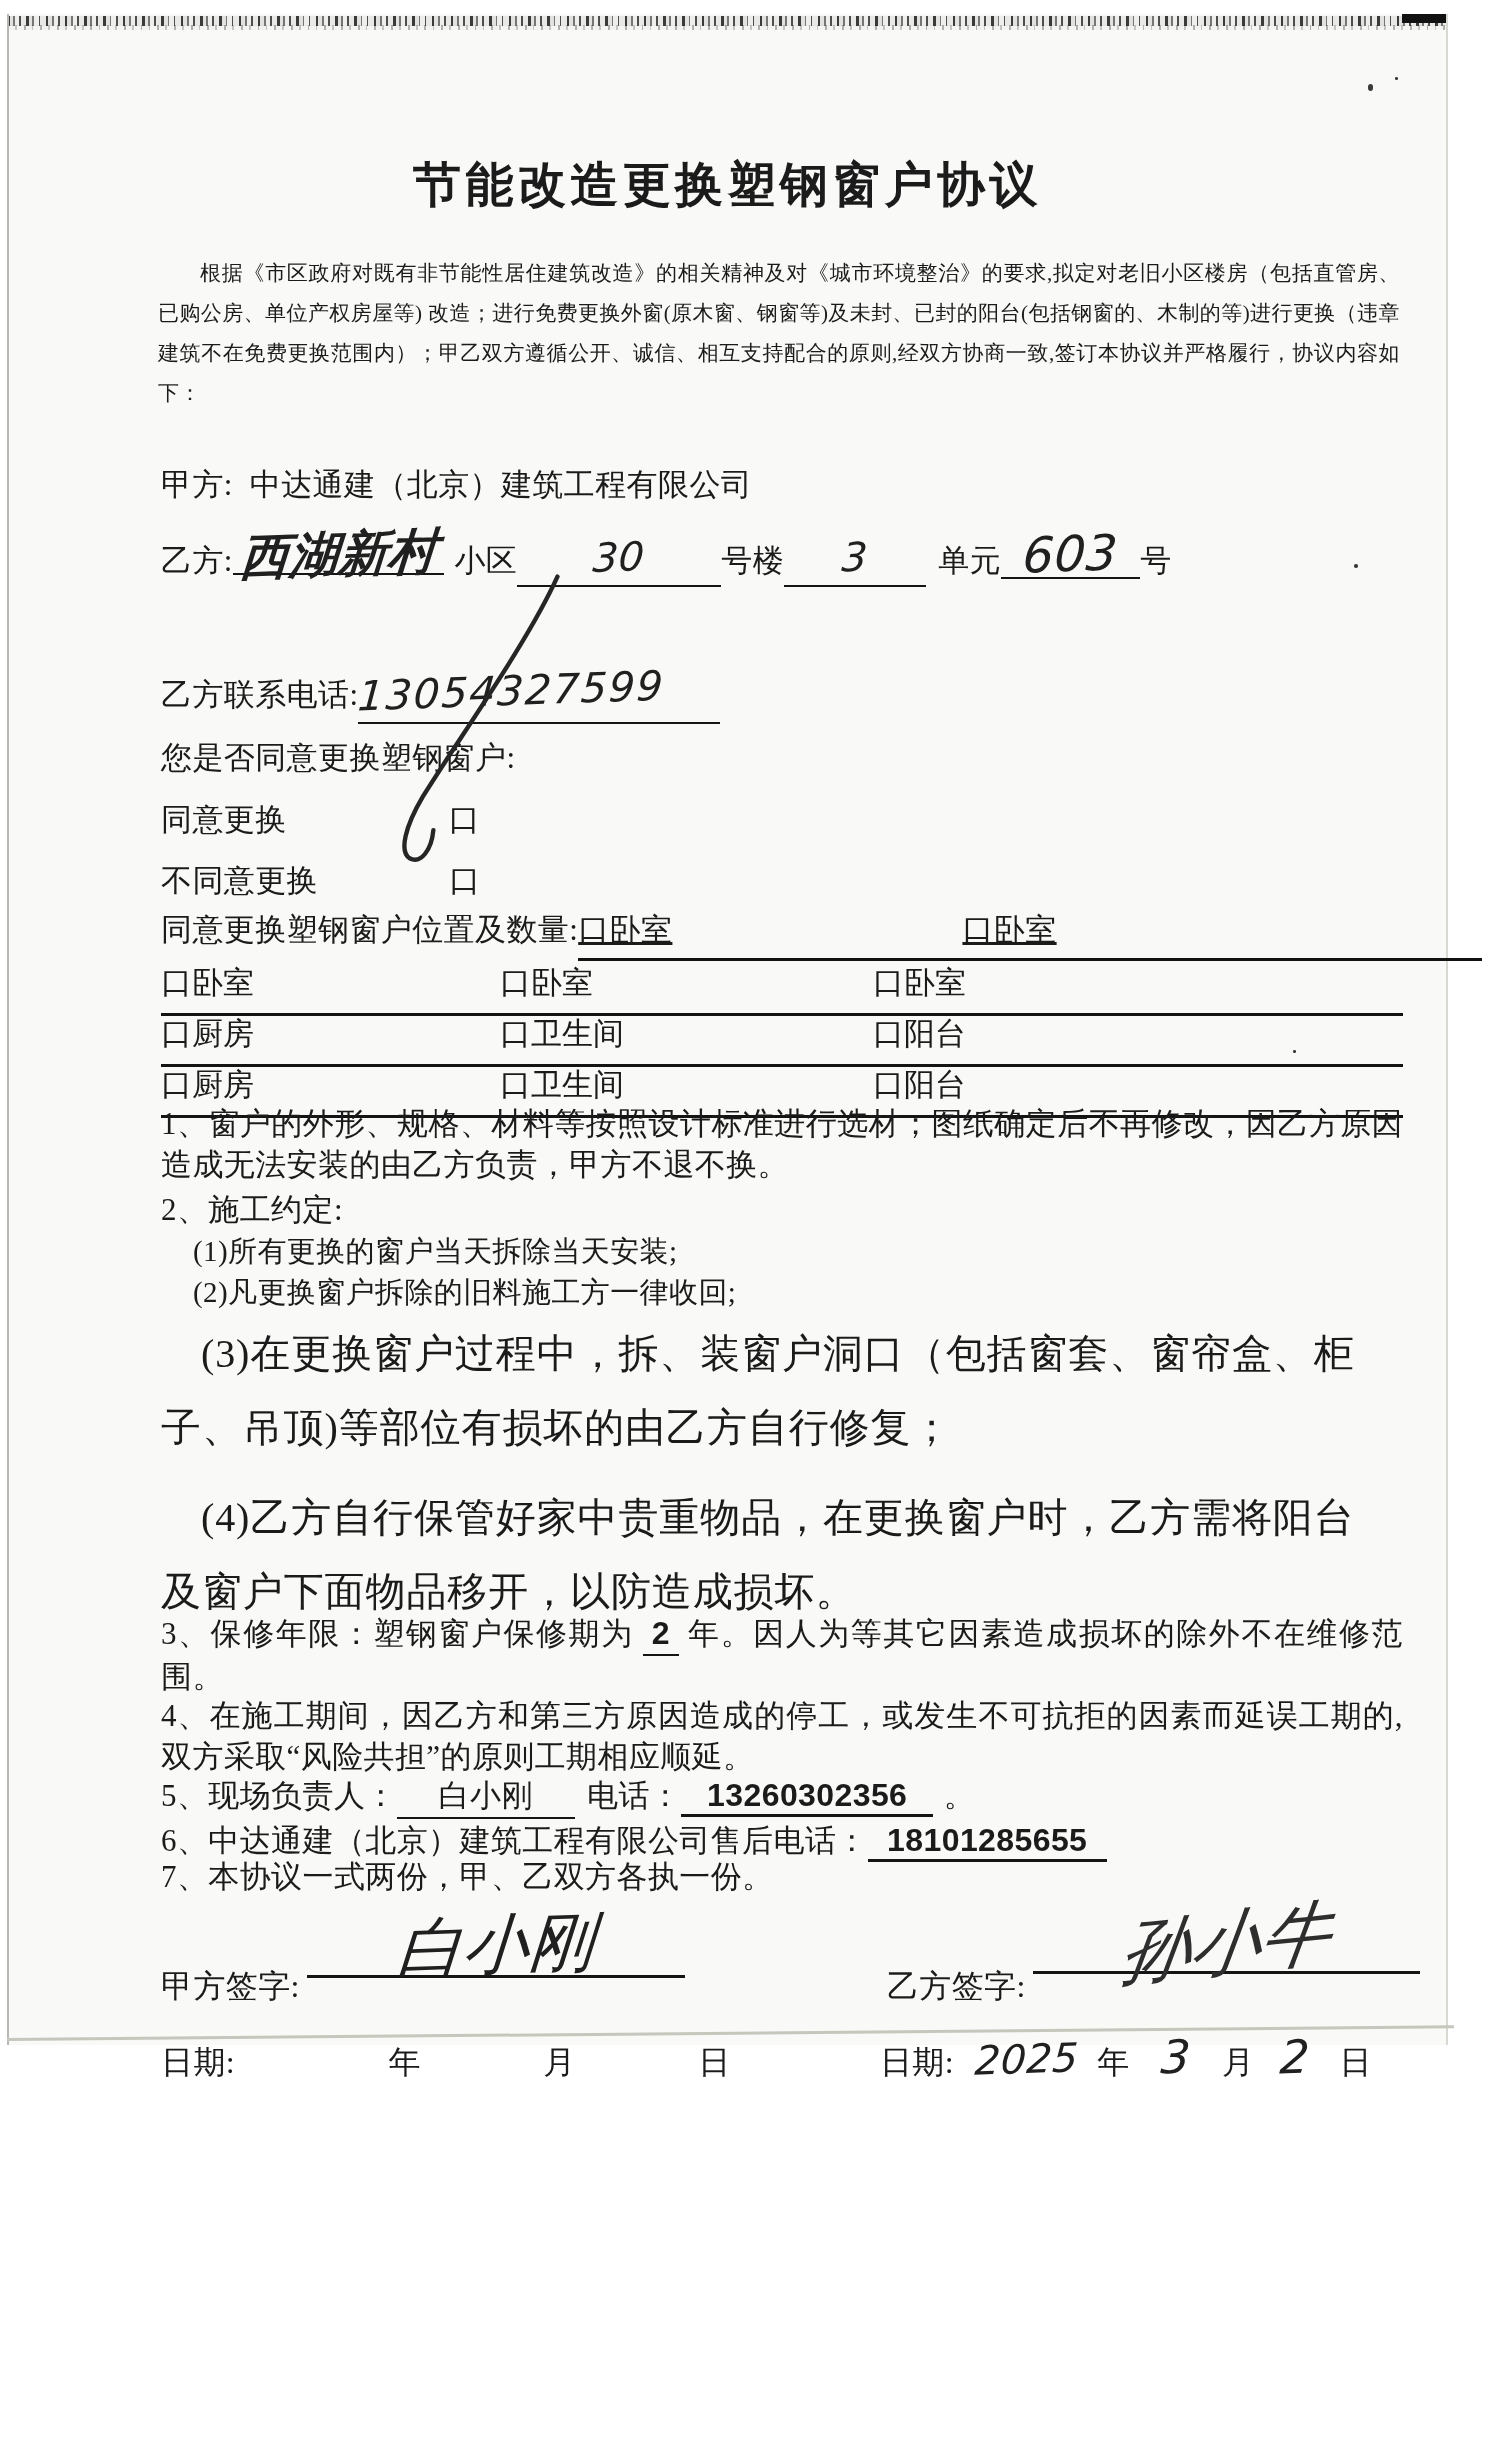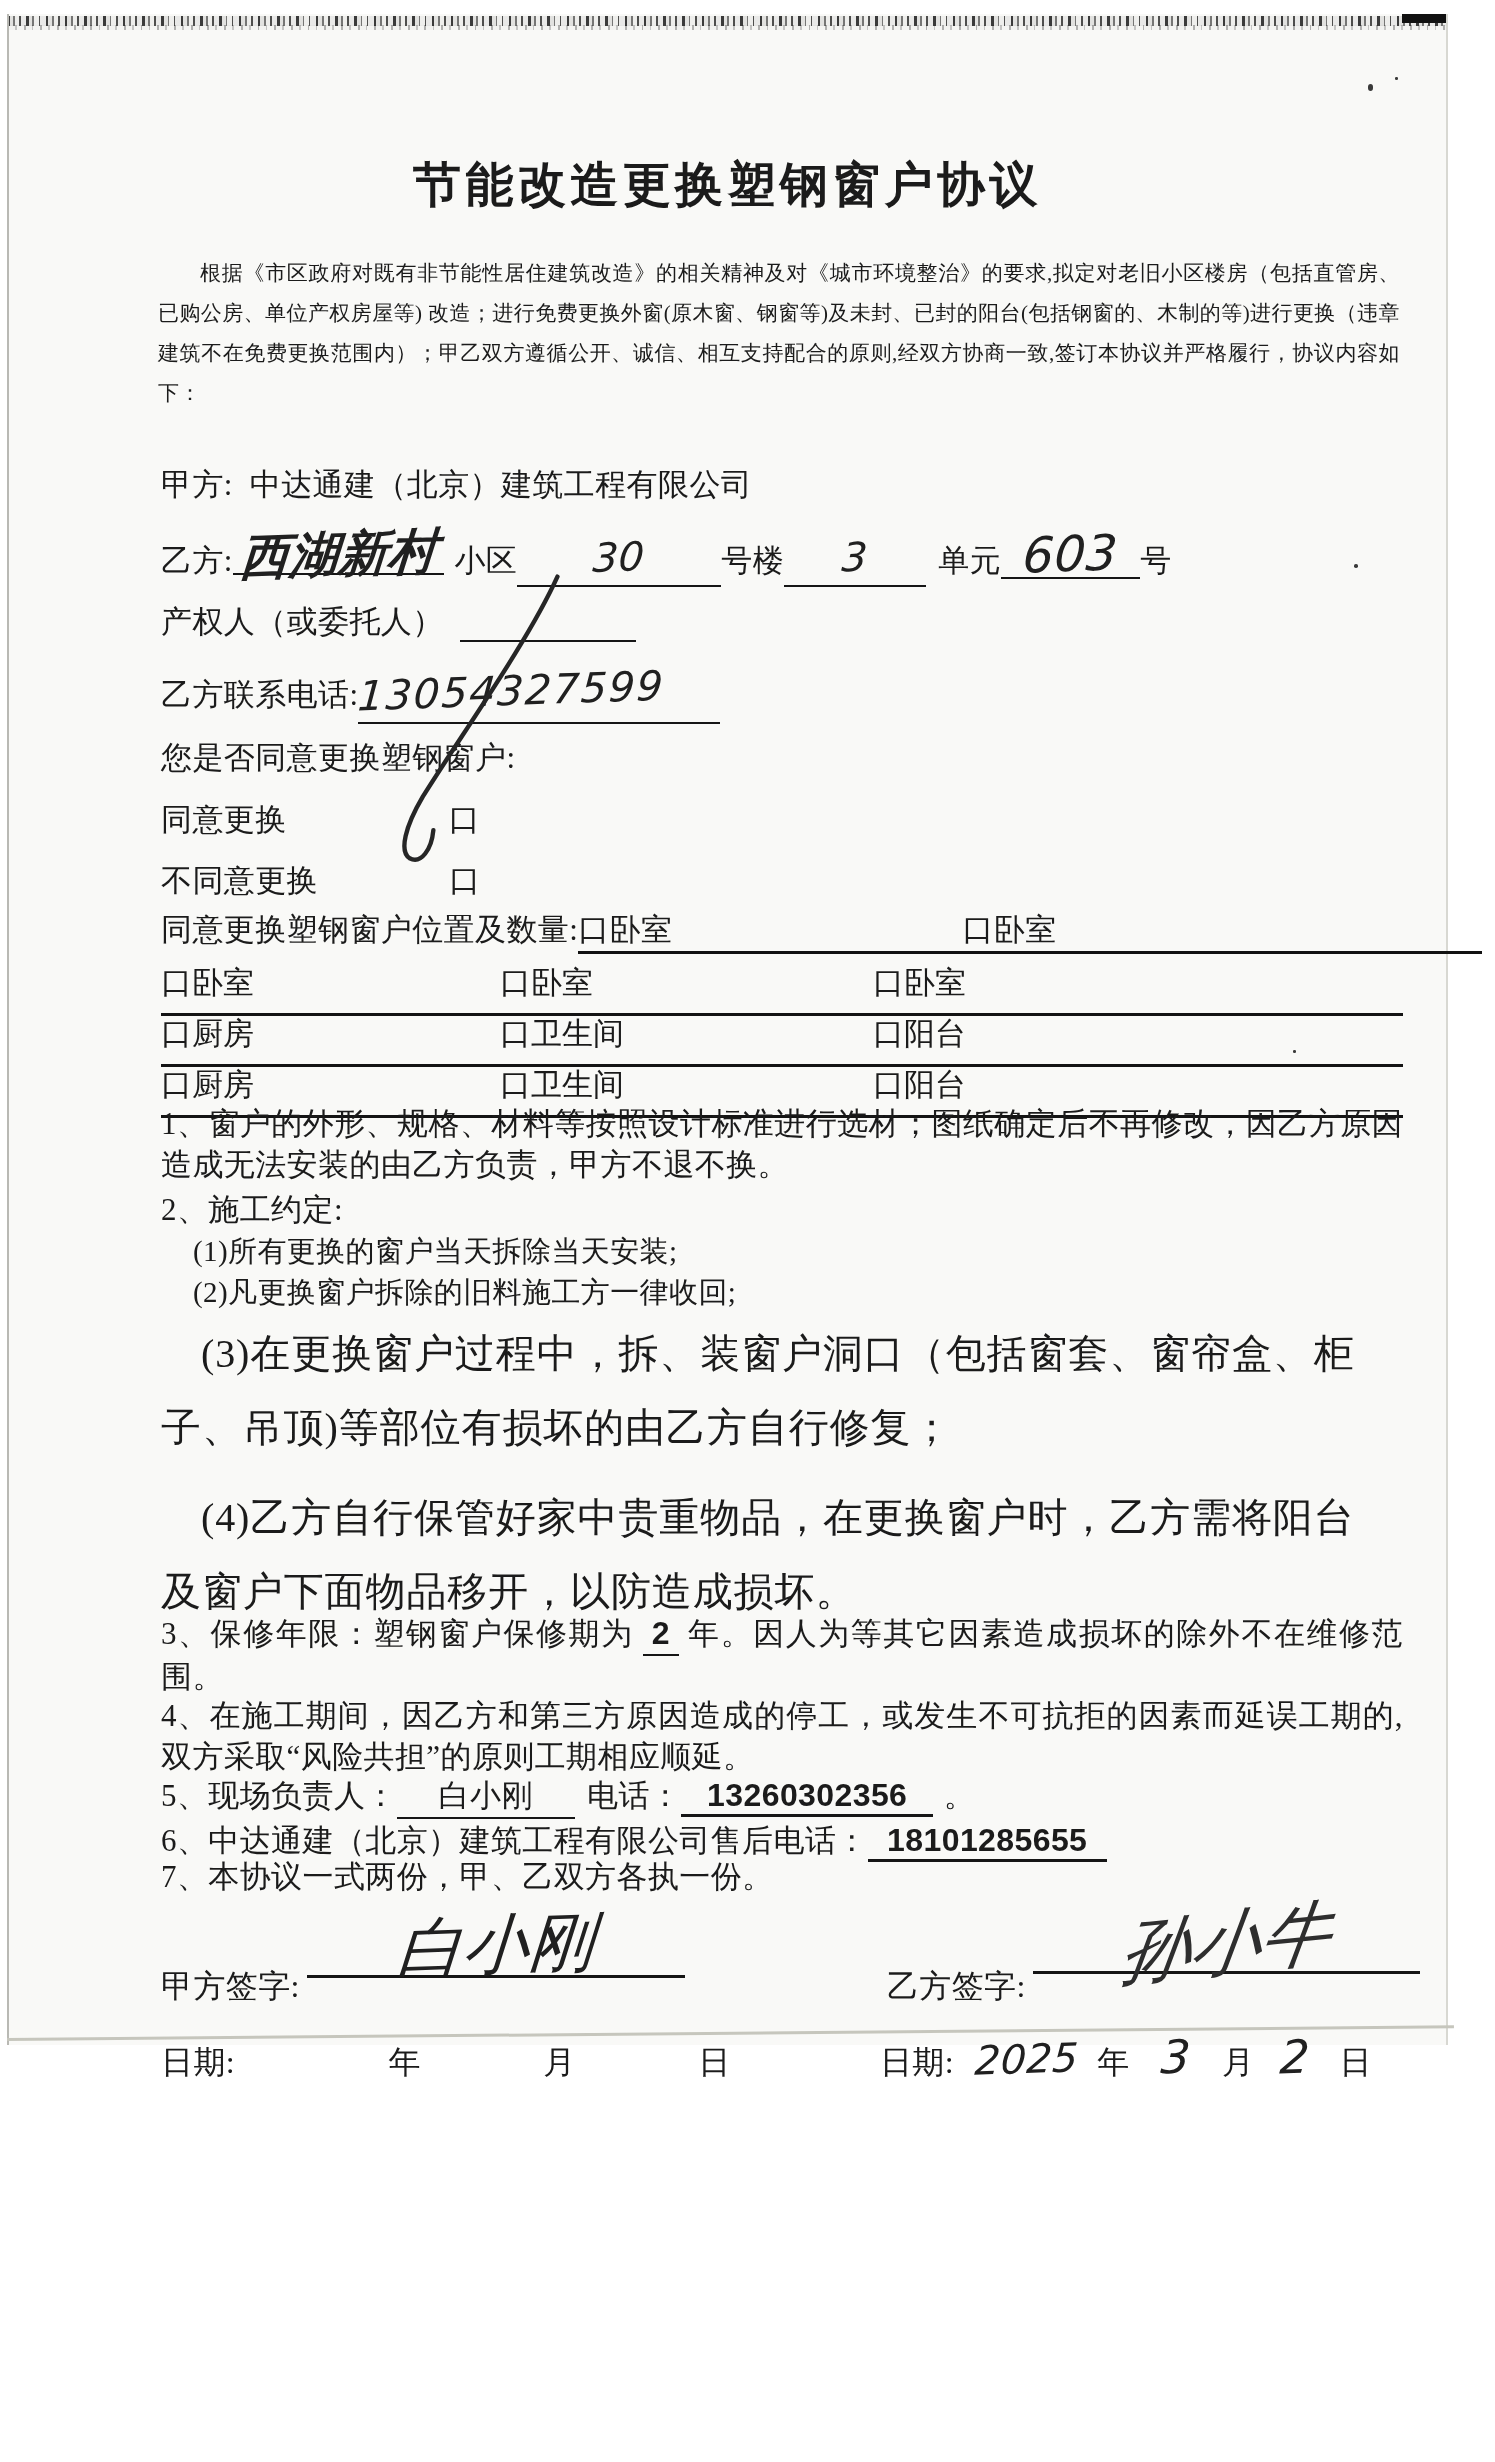--- a/index.html
+++ b/index.html
@@ -105,23 +105,20 @@
 
   <div class="line" style="top:450px;">
     <span>甲方:</span>
     <span style="margin-left:8.8px;">中达通建（北京）建筑工程有限公司</span>
   </div>
 
   <div class="line" style="top:508px;">
     <span>乙方:</span><span class="uline" style="width:211px;height:51px;"><span class="hw" style="font-size:49px;font-weight:600;">西湖新村</span></span><span style="margin-left:10.6px;">小区</span><span class="uline" style="width:204px;height:51px;"><span class="hw" style="font-size:40px;">30</span></span><span>号楼</span><span class="uline" style="width:142px;height:51px;"><span class="hw" style="font-size:40px;">3</span></span><span style="margin-left:12.3px;">单元</span><span class="uline" style="width:139px;height:51px;"><span class="hw" style="font-size:49px;">603</span></span><span>号</span>
   </div>
 
-  <div class="line" style="top:587px;">
-    <span>产权人（或委托人）</span><span class="uline" style="width:176px;margin-left:16px;">&nbsp;</span>
-  </div>
 
   <div class="line" style="top:653px;">
     <span>乙方联系电话:</span><span class="uline" style="width:362px;height:55px;text-align:left;"><span class="hw" style="font-size:41px;letter-spacing:1.8px;">13054327599</span></span>
   </div>
 
   <div class="line" style="top:723px;">您是否同意更换塑钢窗户:</div>
 
   <div class="line" style="top:785px;">
     <span>同意更换</span>
     <span style="margin-left:154px;">口</span>
@@ -130,21 +127,21 @@
   <svg class="checkmark-svg" width="264" height="317" viewBox="0 0 300 360">
     <path d="M 238 12 C 205 85, 130 190, 85 262 C 65 296, 58 324, 70 332 C 83 339, 95 322, 97 300" fill="none" stroke="#262626" stroke-width="5" stroke-linecap="round"></path>
   </svg>
 
   <div class="line" style="top:846px;">
     <span>不同意更换</span>
     <span style="margin-left:123px;">口</span>
   </div>
 
   <div class="line" style="top:895px;">
-    <span>同意更换塑钢窗户位置及数量:</span><span class="uline uline-thick" style="width:904px;text-align:left;"><span>口卧室</span><span style="margin-left:290px;">口卧室</span></span>
+    <span>同意更换塑钢窗户位置及数量:</span><span class="uline uline-thick" style="width:904px;text-align:left;padding-bottom:7px;text-decoration:underline;"><span>口卧室</span><span style="margin-left:290px;">口卧室</span></span>
   </div>
 
   <div class="rowline" style="top:948px;">
     <span class="cell1">口卧室</span><span class="cell2">口卧室</span><span>口卧室</span>
   </div>
   <div class="rowline" style="top:999px;">
     <span class="cell1">口厨房</span><span class="cell2">口卫生间</span><span>口阳台</span>
   </div>
   <div class="rowline" style="top:1050px;">
     <span class="cell1">口厨房</span><span class="cell2">口卫生间</span><span>口阳台</span>

